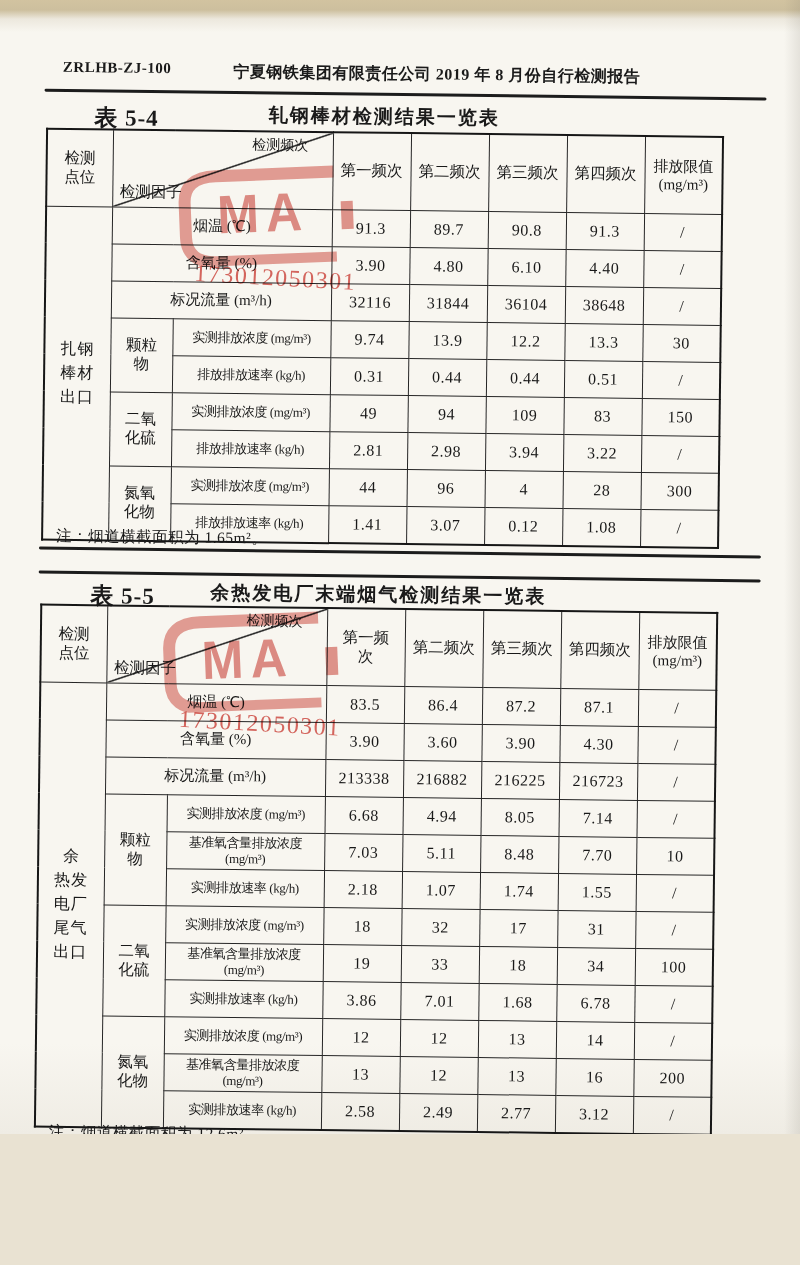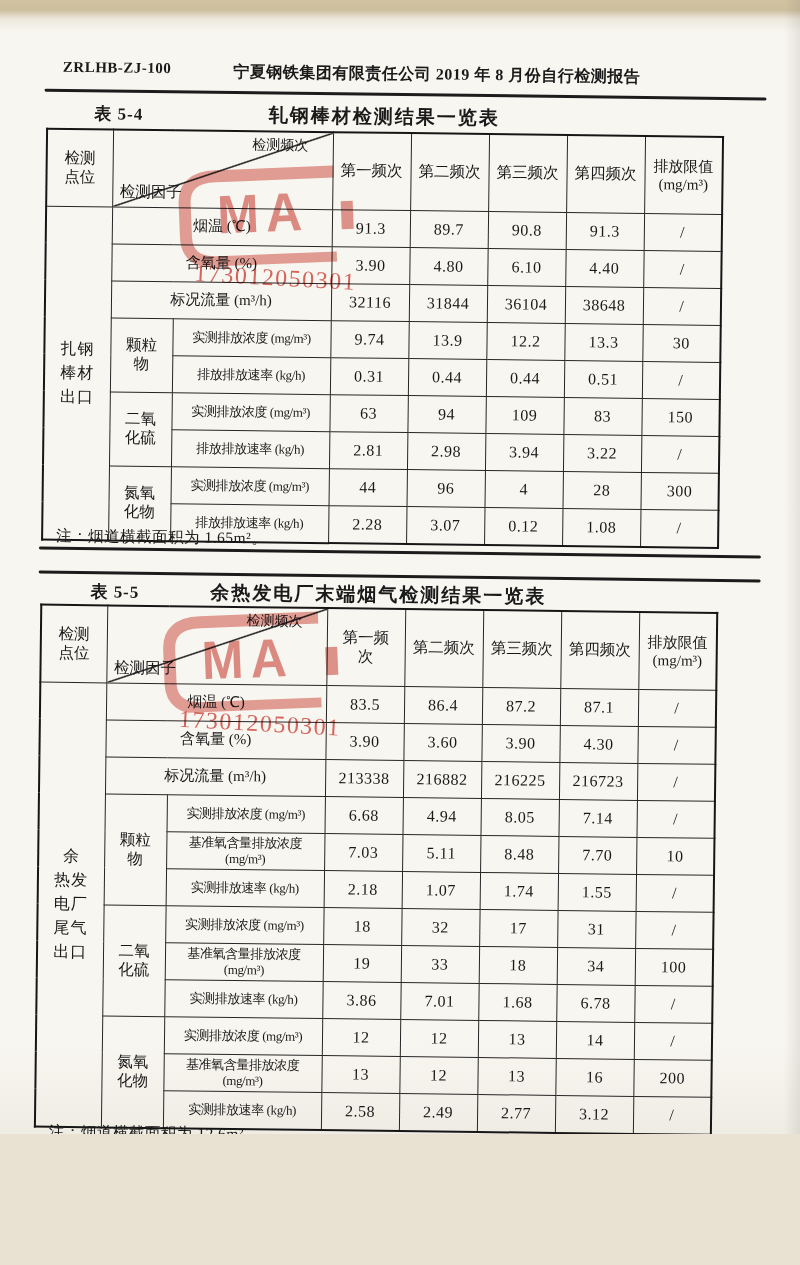--- a/index.html
+++ b/index.html
@@ -24,21 +24,21 @@
   }
   
   .hdr-code{position:absolute;left:56px;top:63px;font-size:15px;font-weight:bold;letter-spacing:.5px;}
   .hdr-title{position:absolute;left:150px;top:64px;width:560px;text-align:center;font-size:16px;font-weight:bold;letter-spacing:.5px;}
   .rule{position:absolute;left:38px;width:722px;background:#1c1c1c;border-radius:2px;}
   .rule-hdr{top:93px;height:2.5px;}
   .rule-a{top:551px;height:3px;}
   .rule-b{top:575px;height:3px;}
   .rule-c{top:1157px;height:3.5px;transform:rotate(-.25deg);}
   
-  .tbl-tag{position:absolute;font-size:17px;font-weight:bold;letter-spacing:1px;}
+  .tbl-tag{position:absolute;font-size:23px;font-weight:bold;letter-spacing:1px;}
   .tbl-title{position:absolute;left:40px;width:676px;text-align:center;font-size:19px;font-weight:bold;letter-spacing:2px;}
   .tag1{left:88px;top:106px;} .title1{top:104px;}
   .tag2{left:90px;top:584px;} .title2{top:582px;}
   
   table.report{
     position:absolute;left:40px;border-collapse:collapse;table-layout:fixed;
     width:676px;border:2.5px solid #161616;background:transparent;
   }
   .report th,.report td{
     border:1.5px solid #262626;text-align:center;vertical-align:middle;
@@ -168,21 +168,21 @@
             <td class="num">0.31</td>
             <td class="num">0.44</td>
             <td class="num">0.44</td>
             <td class="num">0.51</td>
             <td class="num">/</td>
           </tr>
           <tr>
             <td class="factor" rowspan="2">二氧
 化硫</td>
             <td class="lab tight">实测排放浓度 (mg/m³)</td>
-            <td class="num">63</td>
+            <td class="num">49</td>
             <td class="num">94</td>
             <td class="num">109</td>
             <td class="num">83</td>
             <td class="num">150</td>
           </tr>
           <tr>
             <td class="lab tight">排放排放速率 (kg/h)</td>
             <td class="num">2.81</td>
             <td class="num">2.98</td>
             <td class="num">3.94</td>
@@ -194,21 +194,21 @@
 化物</td>
             <td class="lab tight">实测排放浓度 (mg/m³)</td>
             <td class="num">44</td>
             <td class="num">96</td>
             <td class="num">4</td>
             <td class="num">28</td>
             <td class="num">300</td>
           </tr>
           <tr>
             <td class="lab tight">排放排放速率 (kg/h)</td>
-            <td class="num">2.28</td>
+            <td class="num">1.41</td>
             <td class="num">3.07</td>
             <td class="num">0.12</td>
             <td class="num">1.08</td>
             <td class="num">/</td>
           </tr>
         </tbody>
     </table>
     <div class="note note1">注：烟道横截面积为 1.65m²。</div>
 
     <div class="rule rule-a"></div>

